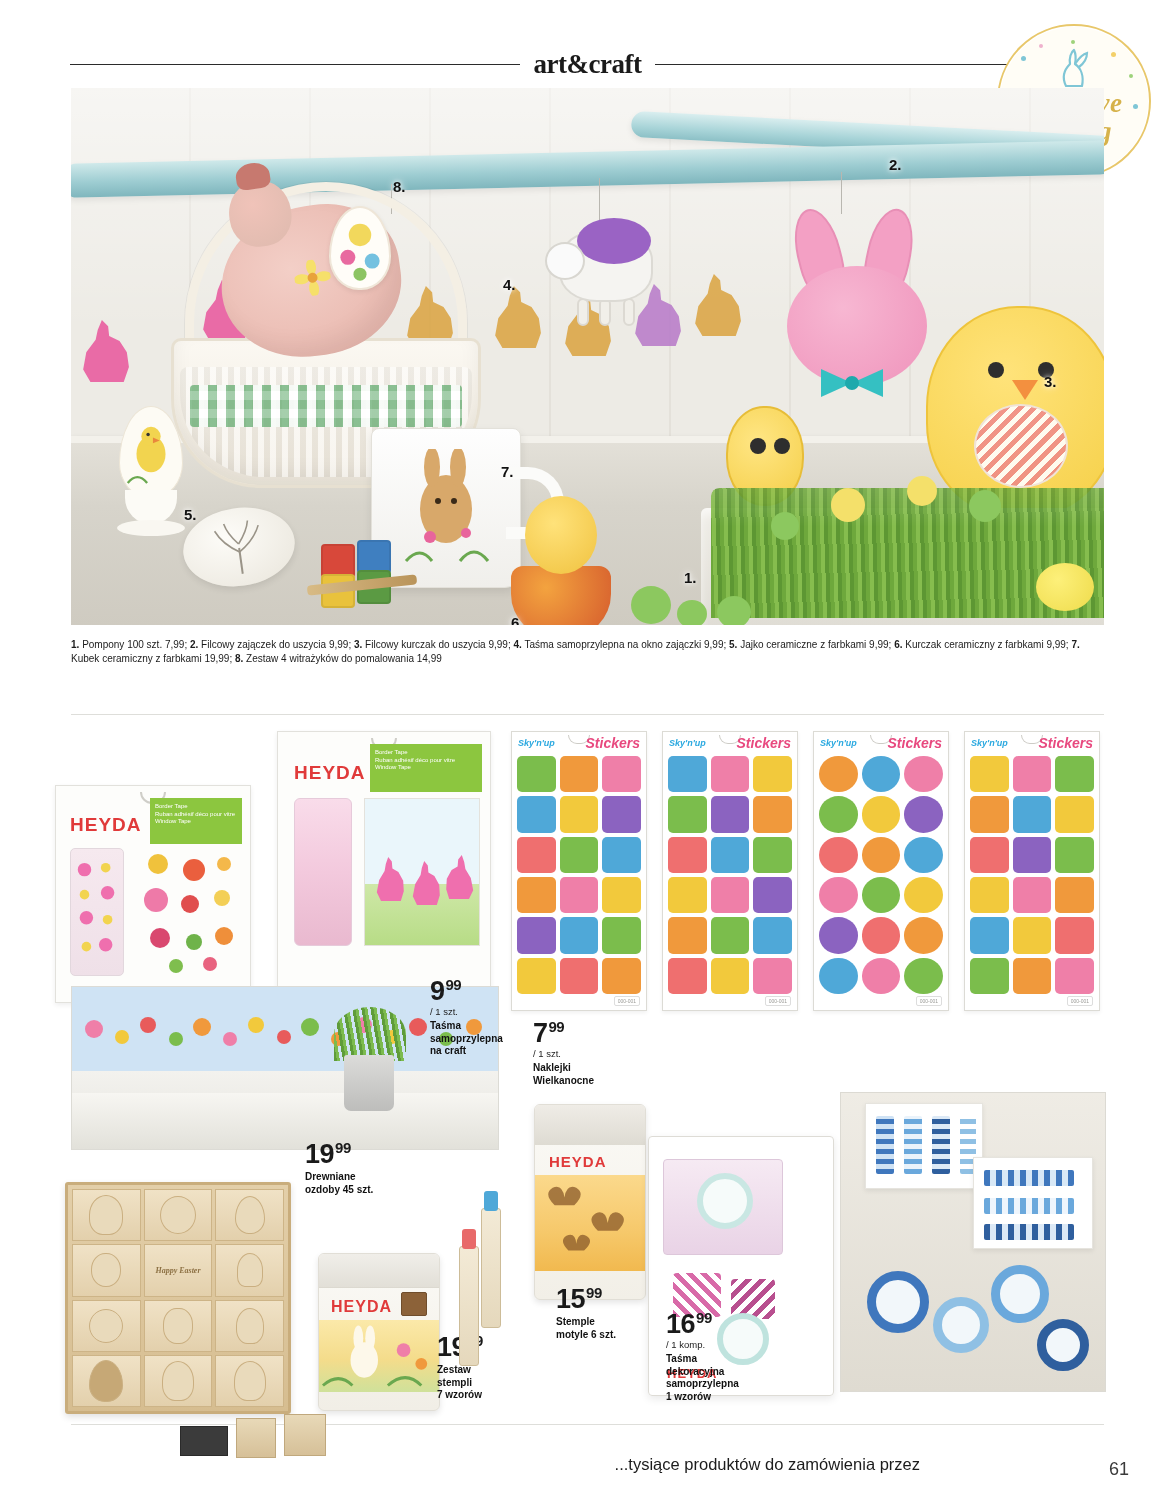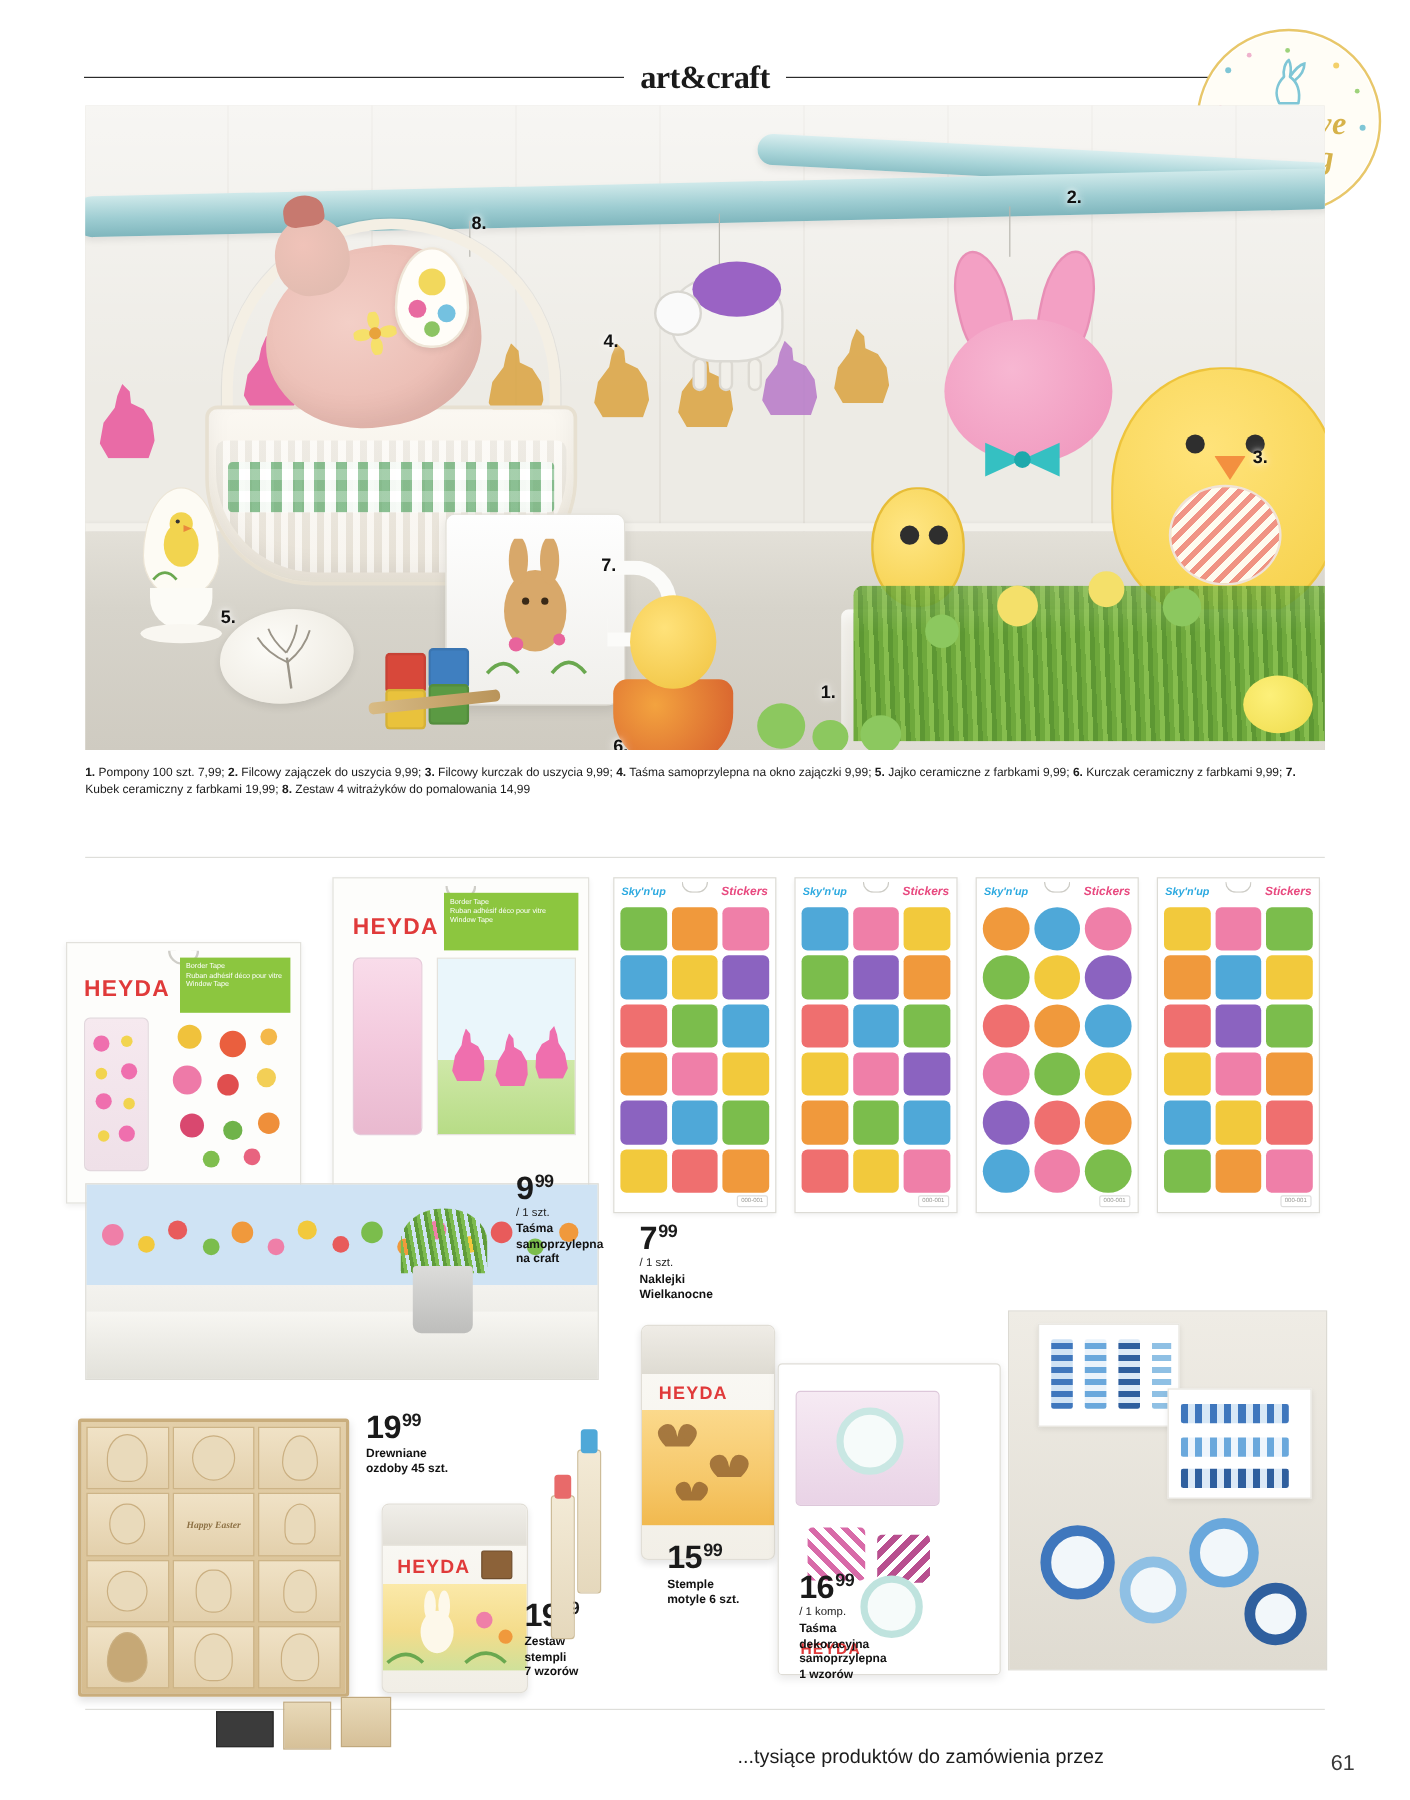--- a/index.html
+++ b/index.html
@@ -431,21 +431,21 @@
     overflow: hidden;
   }
   .sheet .top {
     position: absolute; left: 0; top: 0; width: 100%; height: 22px;
     display: flex; justify-content: space-between; align-items: center;
     padding: 0 6px;
   }
   .sheet .brand {
     font-size: 9px; font-weight: bold; color: #2ba9e0; font-style: italic;
   }
-  .sheet .brand2 { font-size: 10px; font-weight: bold; color: #e8497f; font-style: italic; }
+  .sheet .brand2 { font-size: 14px; font-weight: bold; color: #e8497f; font-style: italic; }
   .sheet .hangtab {
     position: absolute; left: 50%; transform: translateX(-50%); top: 3px;
     width: 22px; height: 9px; border: 1.5px solid #cdccc6; border-top: none;
     border-radius: 0 0 12px 12px;
   }
   .sheet .grid {
     position: absolute; left: 5px; right: 5px; top: 24px; bottom: 16px;
     display: grid; grid-template-columns: repeat(3, 1fr); gap: 4px;
   }
   .sheet .st { border-radius: 5px; }
@@ -1089,21 +1089,21 @@
       <span class="wshape" style="width:34px;height:42px;border-radius:50% 50% 46% 46%/60% 60% 40% 40%;background:#c6a876"></span>
     </div>
   <div class="cell">
       <span class="wshape" style="width:32px;height:40px;border-radius:50% 50% 40% 40%"></span>
     </div>
   <div class="cell">
       <span class="wshape" style="width:32px;height:40px;border-radius:50% 50% 40% 40%"></span>
     </div>
 </div>
 
-<div class="price" style="left:305px; top:1176px; width:130px;">
+<div class="price" style="left:305px; top:1140px; width:130px;">
   <div class="num"><span>19</span><span class="cents">99</span></div>
   <div class="desc">
     <div>Drewniane</div>
     <div>ozdoby 45 szt.</div>
   </div>
 </div>
 
 <div class="tin">
   <div class="lid"></div>
   <div class="stampblk"></div>

